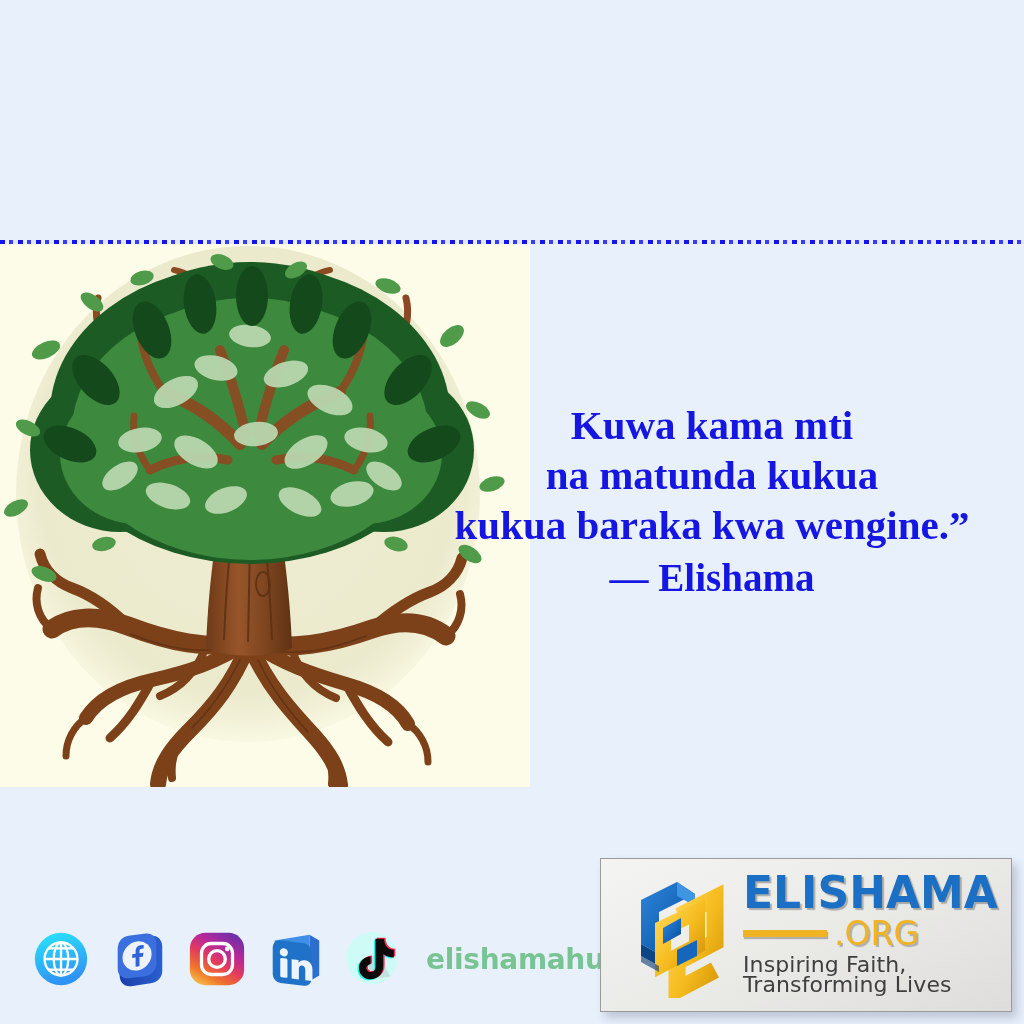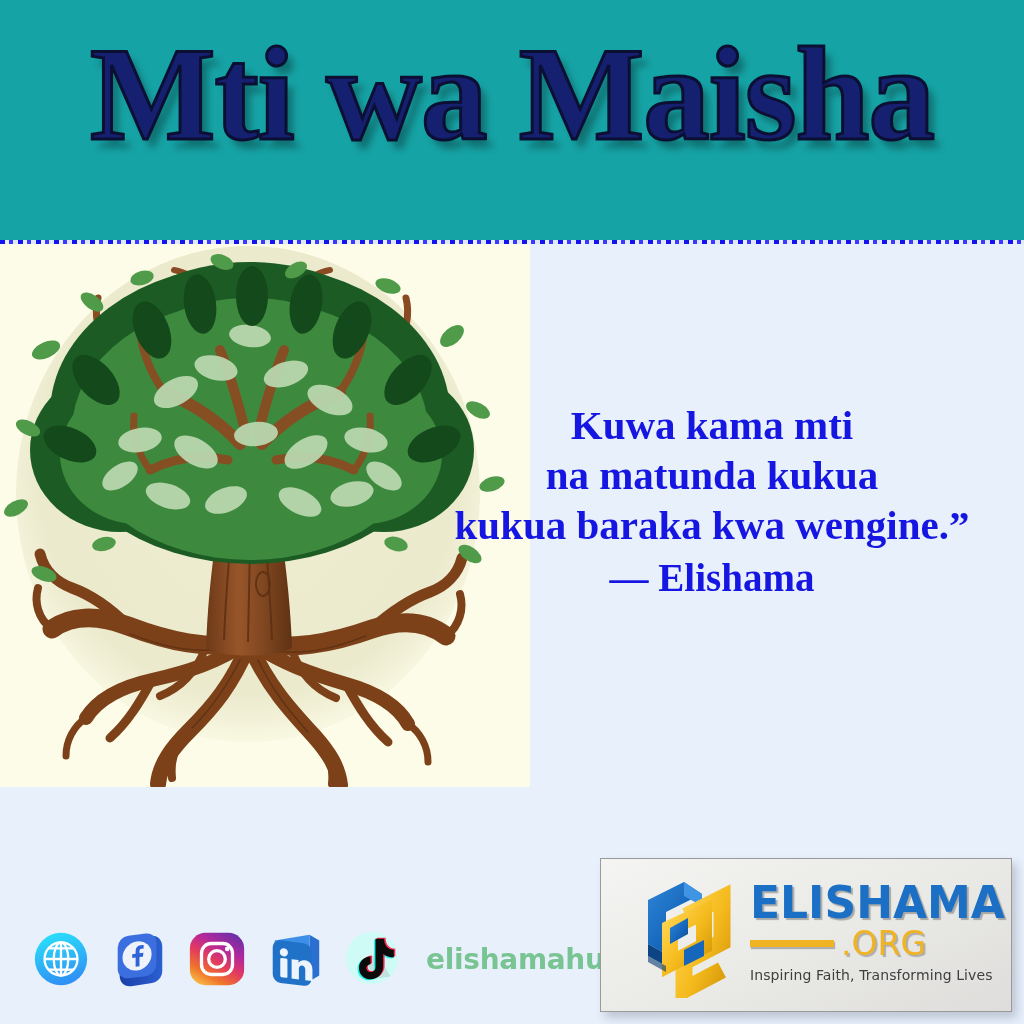--- a/index.html
+++ b/index.html
@@ -121,21 +121,21 @@
     left: 600px;
     top: 858px;
     width: 412px;
     height: 154px;
     background: linear-gradient(155deg, #f4f4f2 0%, #e9e9e6 55%, #dedddb 100%);
     border: 1px solid #9a9a9a;
     box-shadow: 5px 6px 9px rgba(40,50,70,0.22);
     box-sizing: border-box;
     display: flex;
     align-items: center;
-    padding: 8px 10px 8px 25px;
+    padding: 8px 10px 8px 18px;
   }
   .logo-mark { width: 118px; height: 126px; flex: 0 0 118px; }
   .logo-text-wrap {
     flex: 1 1 auto;
     display: flex;
     flex-direction: column;
     justify-content: center;
     padding-left: 6px;
     margin-top: -4px;
   }
@@ -163,35 +163,32 @@
   .logo-org {
     font-family: "DejaVu Sans", sans-serif;
     font-weight: normal;
     font-size: 33px;
     line-height: 33px;
     color: #f0b323;
     text-shadow: 2px 2px 1px rgba(0,0,0,0.25);
   }
   .logo-tagline {
     font-family: "DejaVu Sans", sans-serif;
-    font-size: 14px;
+    font-size: 22px;
     line-height: 20px;
     color: #3f3f3f;
     margin-top: 5px;
     letter-spacing: 0.1px;
   }
 </style>
 </head>
 <body>
 
 <div id="poster">
 
-  <div class="header-band">
-    <div class="header-title">Mti wa Maisha</div>
-  </div>
   <div class="header-underline"></div>
 
   <div class="tree-panel">
     <svg class="tree-svg" viewBox="0 0 530 543">
       <defs>
         <radialGradient id="halo" cx="50%" cy="45%" r="58%">
           <stop offset="0%" stop-color="#efeed2"></stop>
           <stop offset="78%" stop-color="#ebeacd"></stop>
           <stop offset="100%" stop-color="#fdfce8"></stop>
         </radialGradient>

